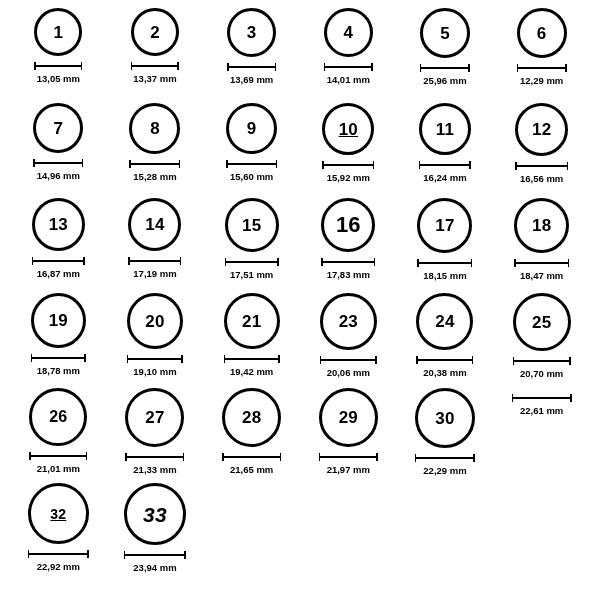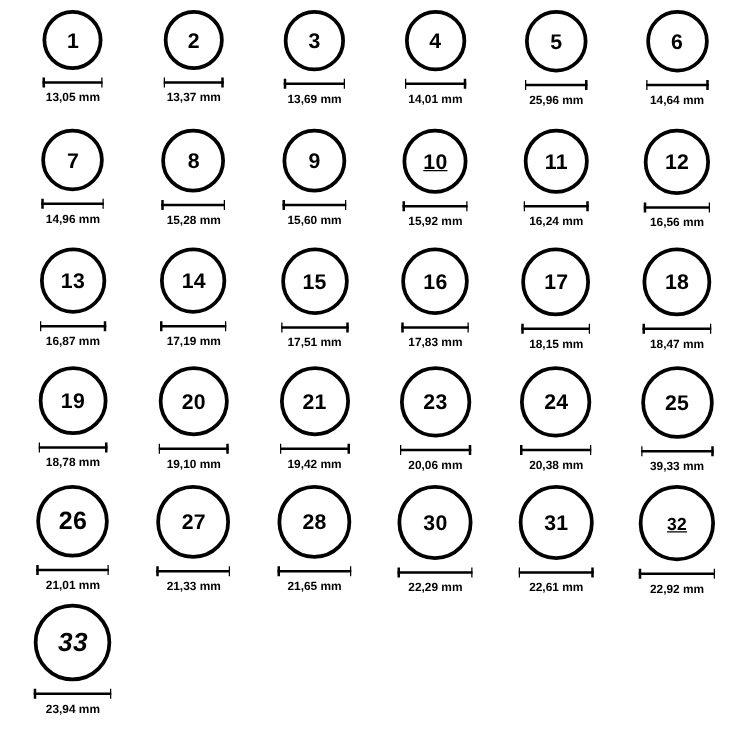--- a/index.html
+++ b/index.html
@@ -134,21 +134,21 @@
         </div>
         <div class="mm-label">25,96 mm</div>
       </div>
       <div class="cell">
         <div class="ring" style="width: 50px; height: 50px;">
           <span class="ring-number" style="font-size: 17px;">6</span>
         </div>
         <div class="measure">
           <div class="bar" style="width: 50px;"></div>
         </div>
-        <div class="mm-label">14,64 mm</div>
+        <div class="mm-label">12,29 mm</div>
       </div>
       <div class="cell">
         <div class="ring" style="width: 50px; height: 50px;">
           <span class="ring-number" style="font-size: 17px;">7</span>
         </div>
         <div class="measure">
           <div class="bar" style="width: 50px;"></div>
         </div>
         <div class="mm-label">14,96 mm</div>
       </div>
@@ -219,21 +219,21 @@
         <div class="ring" style="width: 54px; height: 54px;">
           <span class="ring-number" style="font-size: 17px;">15</span>
         </div>
         <div class="measure">
           <div class="bar" style="width: 54px;"></div>
         </div>
         <div class="mm-label">17,51 mm</div>
       </div>
       <div class="cell">
         <div class="ring" style="width: 54px; height: 54px;">
-          <span class="ring-number" style="font-size: 17px;">16</span>
+          <span class="ring-number" style="font-size: 22px;">16</span>
         </div>
         <div class="measure">
           <div class="bar" style="width: 54px;"></div>
         </div>
         <div class="mm-label">17,83 mm</div>
       </div>
       <div class="cell">
         <div class="ring" style="width: 55px; height: 55px;">
           <span class="ring-number" style="font-size: 17px;">17</span>
         </div>
@@ -296,25 +296,25 @@
         </div>
         <div class="mm-label">20,38 mm</div>
       </div>
       <div class="cell">
         <div class="ring" style="width: 58px; height: 58px;">
           <span class="ring-number" style="font-size: 17px;">25</span>
         </div>
         <div class="measure">
           <div class="bar" style="width: 58px;"></div>
         </div>
-        <div class="mm-label">39,33 mm</div>
+        <div class="mm-label">20,70 mm</div>
       </div>
       <div class="cell">
         <div class="ring" style="width: 58px; height: 58px;">
-          <span class="ring-number" style="font-size: 20px;">26</span>
+          <span class="ring-number" style="font-size: 16px;">26</span>
         </div>
         <div class="measure">
           <div class="bar" style="width: 58px;"></div>
         </div>
         <div class="mm-label">21,01 mm</div>
       </div>
       <div class="cell">
         <div class="ring" style="width: 59px; height: 59px;">
           <span class="ring-number" style="font-size: 17px;">27</span>
         </div>
@@ -326,32 +326,38 @@
       <div class="cell">
         <div class="ring" style="width: 59px; height: 59px;">
           <span class="ring-number" style="font-size: 17px;">28</span>
         </div>
         <div class="measure">
           <div class="bar" style="width: 59px;"></div>
         </div>
         <div class="mm-label">21,65 mm</div>
       </div>
       <div class="cell">
+        <div class="ring" style="width: 59px; height: 59px;">
+          <span class="ring-number" style="font-size: 17px;">29</span>
+        </div>
+        <div class="measure">
+          <div class="bar" style="width: 59px;"></div>
+        </div>
+        <div class="mm-label">21,97 mm</div>
+      </div>
+      <div class="cell">
         <div class="ring" style="width: 60px; height: 60px;">
           <span class="ring-number" style="font-size: 17px;">30</span>
         </div>
         <div class="measure">
           <div class="bar" style="width: 60px;"></div>
         </div>
         <div class="mm-label">22,29 mm</div>
       </div>
       <div class="cell">
-        <div class="ring" style="width: 60px; height: 60px;">
-          <span class="ring-number" style="font-size: 17px;">31</span>
-        </div>
         <div class="measure">
           <div class="bar" style="width: 60px;"></div>
         </div>
         <div class="mm-label">22,61 mm</div>
       </div>
       <div class="cell">
         <div class="ring" style="width: 61px; height: 61px;">
           <span class="ring-number" style="font-size: 14px; text-decoration: underline;">32</span>
         </div>
         <div class="measure">

